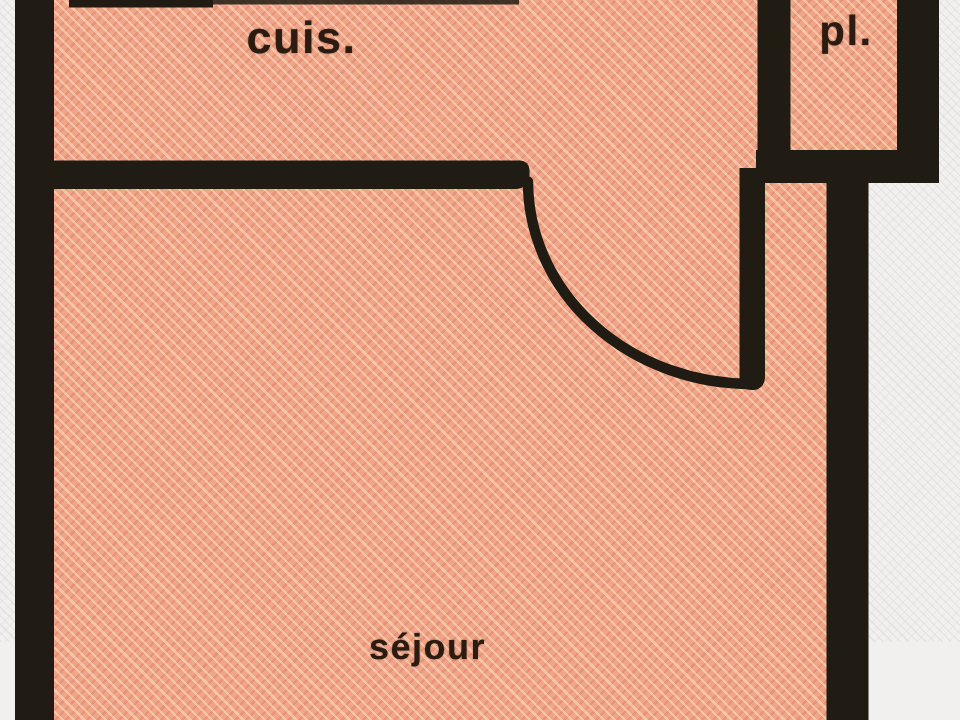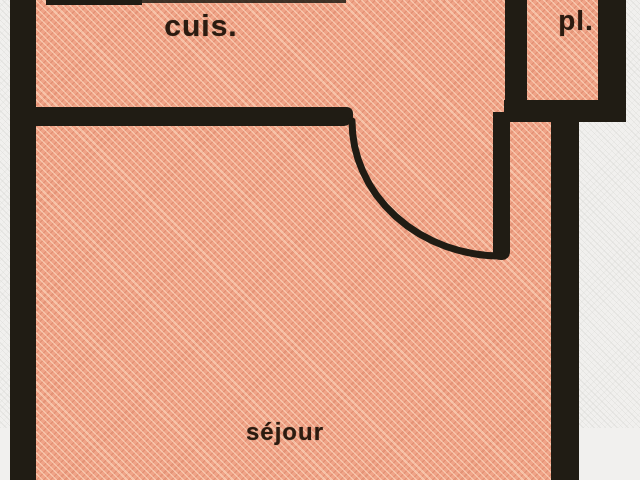--- a/index.html
+++ b/index.html
@@ -51,21 +51,21 @@
   #wall-cuis-bottom{left:10px;top:107px;width:343px;height:19px;border-radius:0 6px 9px 0;}
   #wall-entry-bottom{left:504px;top:100px;width:122px;height:22px;}
   #wall-pl-left{left:505px;top:0;width:22px;height:104px;}
   #wall-pl-right{left:598px;top:0;width:28px;height:114px;}
   #wall-sejour-right{left:551px;top:112px;width:28px;height:368px;}
   #door-leaf{left:493px;top:112px;width:17px;height:148px;border-radius:0 0 8px 8px;}
   
   #arc-layer{position:absolute;left:0;top:0;width:640px;height:480px;pointer-events:none;}
   
   #label-cuis{left:146px;top:11px;width:110px;font-size:30px;}
-  #label-pl{left:544px;top:7px;width:64px;font-size:28px;}
+  #label-pl{left:532px;top:7px;width:64px;font-size:28px;}
   #label-sejour{left:220px;top:420px;width:130px;font-size:24px;}
 </style>
 </head>
 <body>
 
 <div id="stage">
 
   <div class="room" id="room-main"></div>
   <div class="room" id="room-pl"></div>
 

